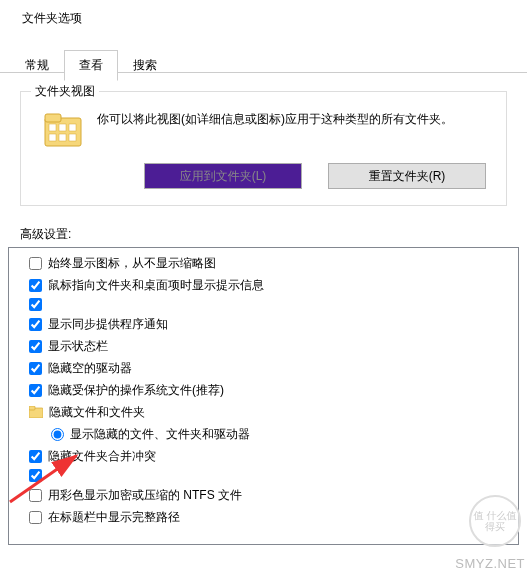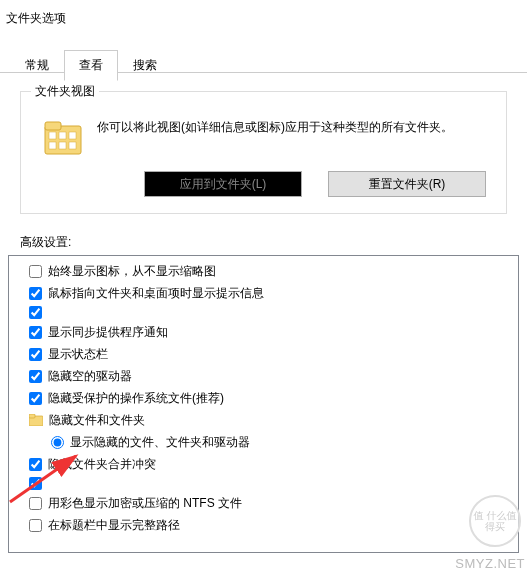--- a/index.html
+++ b/index.html
@@ -8,21 +8,21 @@
     font-family: "Microsoft YaHei", "Segoe UI", sans-serif;
     font-size: 12px;
     background: #fff;
     color: #000;
     width: 527px;
     height: 577px;
     overflow: hidden;
     position: relative;
   }
   .dialog-title {
-    padding: 10px 6px 8px;
+    padding: 10px 22px 8px;
     font-size: 12px;
   }
   .tabs {
     display: flex;
     border-bottom: 1px solid #ccc;
     padding-left: 10px;
     margin-top: 6px;
   }
   .tab {
     padding: 6px 14px;
@@ -33,21 +33,21 @@
   }
   .tab.active {
     border: 1px solid #ccc;
     border-bottom: 1px solid #fff;
     background: #fff;
   }
   .section-box {
     margin: 18px 20px 12px;
     border: 1px solid #ddd;
     position: relative;
-    padding: 26px 14px 16px;
+    padding: 18px 14px 16px;
   }
   .section-label {
     position: absolute;
     top: -9px;
     left: 10px;
     background: #fff;
     padding: 0 4px;
     font-size: 12px;
   }
   .view-row {
@@ -68,21 +68,21 @@
     width: 158px;
     height: 26px;
     border: 1px solid #adadad;
     background: #e1e1e1;
     font-size: 12px;
     display: flex;
     align-items: center;
     justify-content: center;
     cursor: pointer;
   }
-  .btn.disabled { color: #888; background: #000000; cursor: default; }
+  .btn.disabled { color: #888; background: #4c1d95; cursor: default; }
   .adv-label { margin: 20px 20px 4px; }
   .adv-box {
     margin: 0 8px;
     border: 1px solid #828790;
     height: 298px;
     overflow-y: scroll;
     padding: 4px 2px;
     background: #fff;
   }
   .tree-item {

